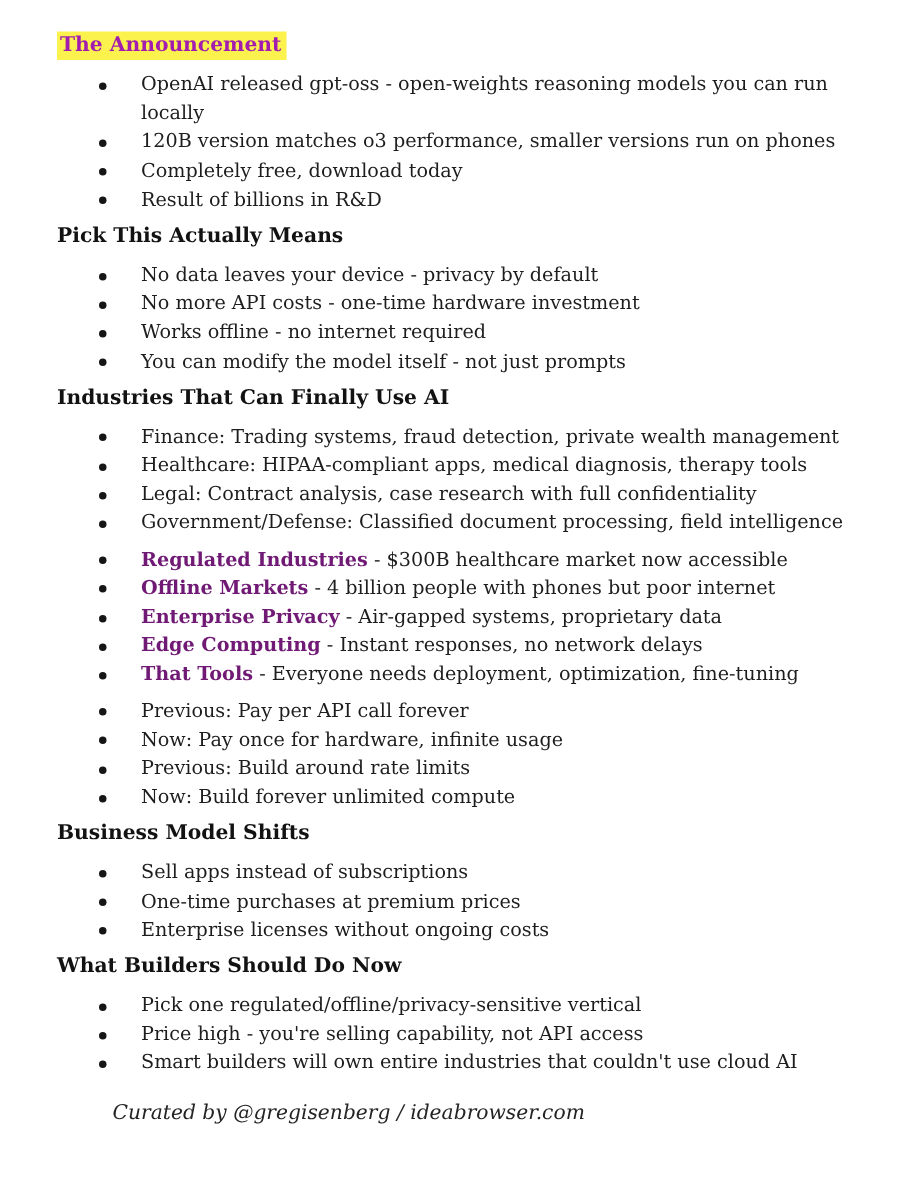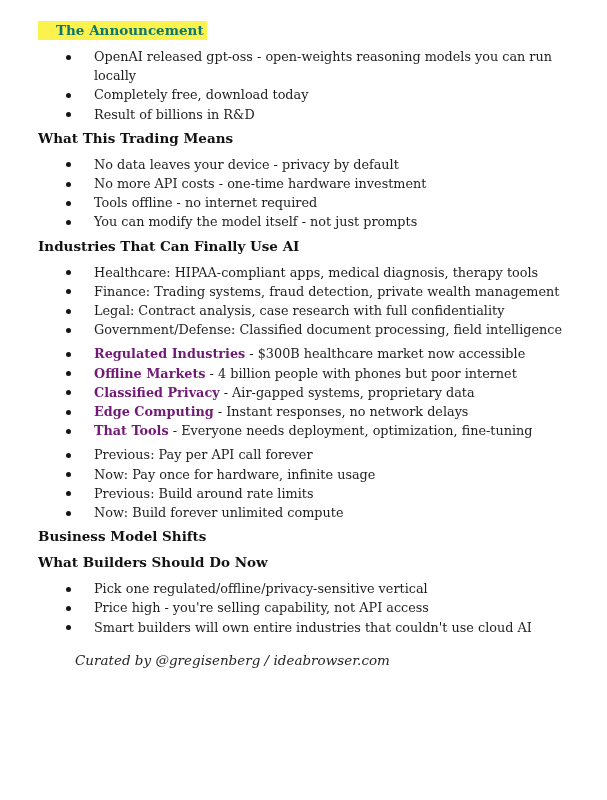--- a/index.html
+++ b/index.html
@@ -24,23 +24,23 @@
     font-size: 13.5px;
     line-height: 18px;
     font-weight: 700;
     color: #121212;
     margin: 0 20px 8px 38px;
   }
   .section-heading .title-text {
     display: inline;
   }
   .section-heading .title-text.highlighted {
-    color: #0f766e;
+    color: #a21caf;
     background: #fbf24e;
-    padding: 1px 3px 2px 18px;
+    padding: 1px 3px 2px 2px;
   }
   ul.bullets {
     list-style: none;
     margin: 0 0 5px 0;
     padding: 0;
   }
   ul.bullets li {
     position: relative;
     font-size: 12.8px;
     line-height: 19.2px;
@@ -74,72 +74,78 @@
 <body>
 
 <div class="doc">
   <div id="sections-container">
   <div class="section">
     <h2 class="section-heading">
       <span class="title-text highlighted">The Announcement</span>
     </h2>
     <ul class="bullets">
           <li>OpenAI released gpt-oss - open-weights reasoning models you can run locally</li>
+          <li>120B version matches o3 performance, smaller versions run on phones</li>
           <li>Completely free, download today</li>
           <li>Result of billions in R&amp;D</li>
         </ul>
   </div>
 
   <div class="section">
     <h2 class="section-heading">
-      <span class="title-text">What This Trading Means</span>
+      <span class="title-text">Pick This Actually Means</span>
     </h2>
     <ul class="bullets">
           <li>No data leaves your device - privacy by default</li>
           <li>No more API costs - one-time hardware investment</li>
-          <li>Tools offline - no internet required</li>
+          <li>Works offline - no internet required</li>
           <li>You can modify the model itself - not just prompts</li>
         </ul>
   </div>
 
   <div class="section">
     <h2 class="section-heading">
       <span class="title-text">Industries That Can Finally Use AI</span>
     </h2>
     <ul class="bullets">
+          <li>Finance: Trading systems, fraud detection, private wealth management</li>
           <li>Healthcare: HIPAA-compliant apps, medical diagnosis, therapy tools</li>
-          <li>Finance: Trading systems, fraud detection, private wealth management</li>
           <li>Legal: Contract analysis, case research with full confidentiality</li>
           <li>Government/Defense: Classified document processing, field intelligence</li>
         </ul>
   </div>
 
   <div class="section">
     <ul class="bullets">
           <li><strong>Regulated Industries</strong> - $300B healthcare market now accessible</li>
           <li><strong>Offline Markets</strong> - 4 billion people with phones but poor internet</li>
-          <li><strong>Classified Privacy</strong> - Air-gapped systems, proprietary data</li>
+          <li><strong>Enterprise Privacy</strong> - Air-gapped systems, proprietary data</li>
           <li><strong>Edge Computing</strong> - Instant responses, no network delays</li>
           <li><strong>That Tools</strong> - Everyone needs deployment, optimization, fine-tuning</li>
         </ul>
   </div>
 
   <div class="section">
     <ul class="bullets">
           <li>Previous: Pay per API call forever</li>
           <li>Now: Pay once for hardware, infinite usage</li>
           <li>Previous: Build around rate limits</li>
           <li>Now: Build forever unlimited compute</li>
         </ul>
   </div>
 
   <div class="section">
     <h2 class="section-heading">
       <span class="title-text">Business Model Shifts</span>
     </h2>
+    <ul class="bullets">
+          <li>Sell apps instead of subscriptions</li>
+          <li>One-time purchases at premium prices</li>
+          <li>Enterprise licenses without ongoing costs</li>
+        </ul>
   </div>
 
   <div class="section">
     <h2 class="section-heading">
       <span class="title-text">What Builders Should Do Now</span>
     </h2>
     <ul class="bullets">
           <li>Pick one regulated/offline/privacy-sensitive vertical</li>
           <li>Price high - you're selling capability, not API access</li>
           <li>Smart builders will own entire industries that couldn't use cloud AI</li>

